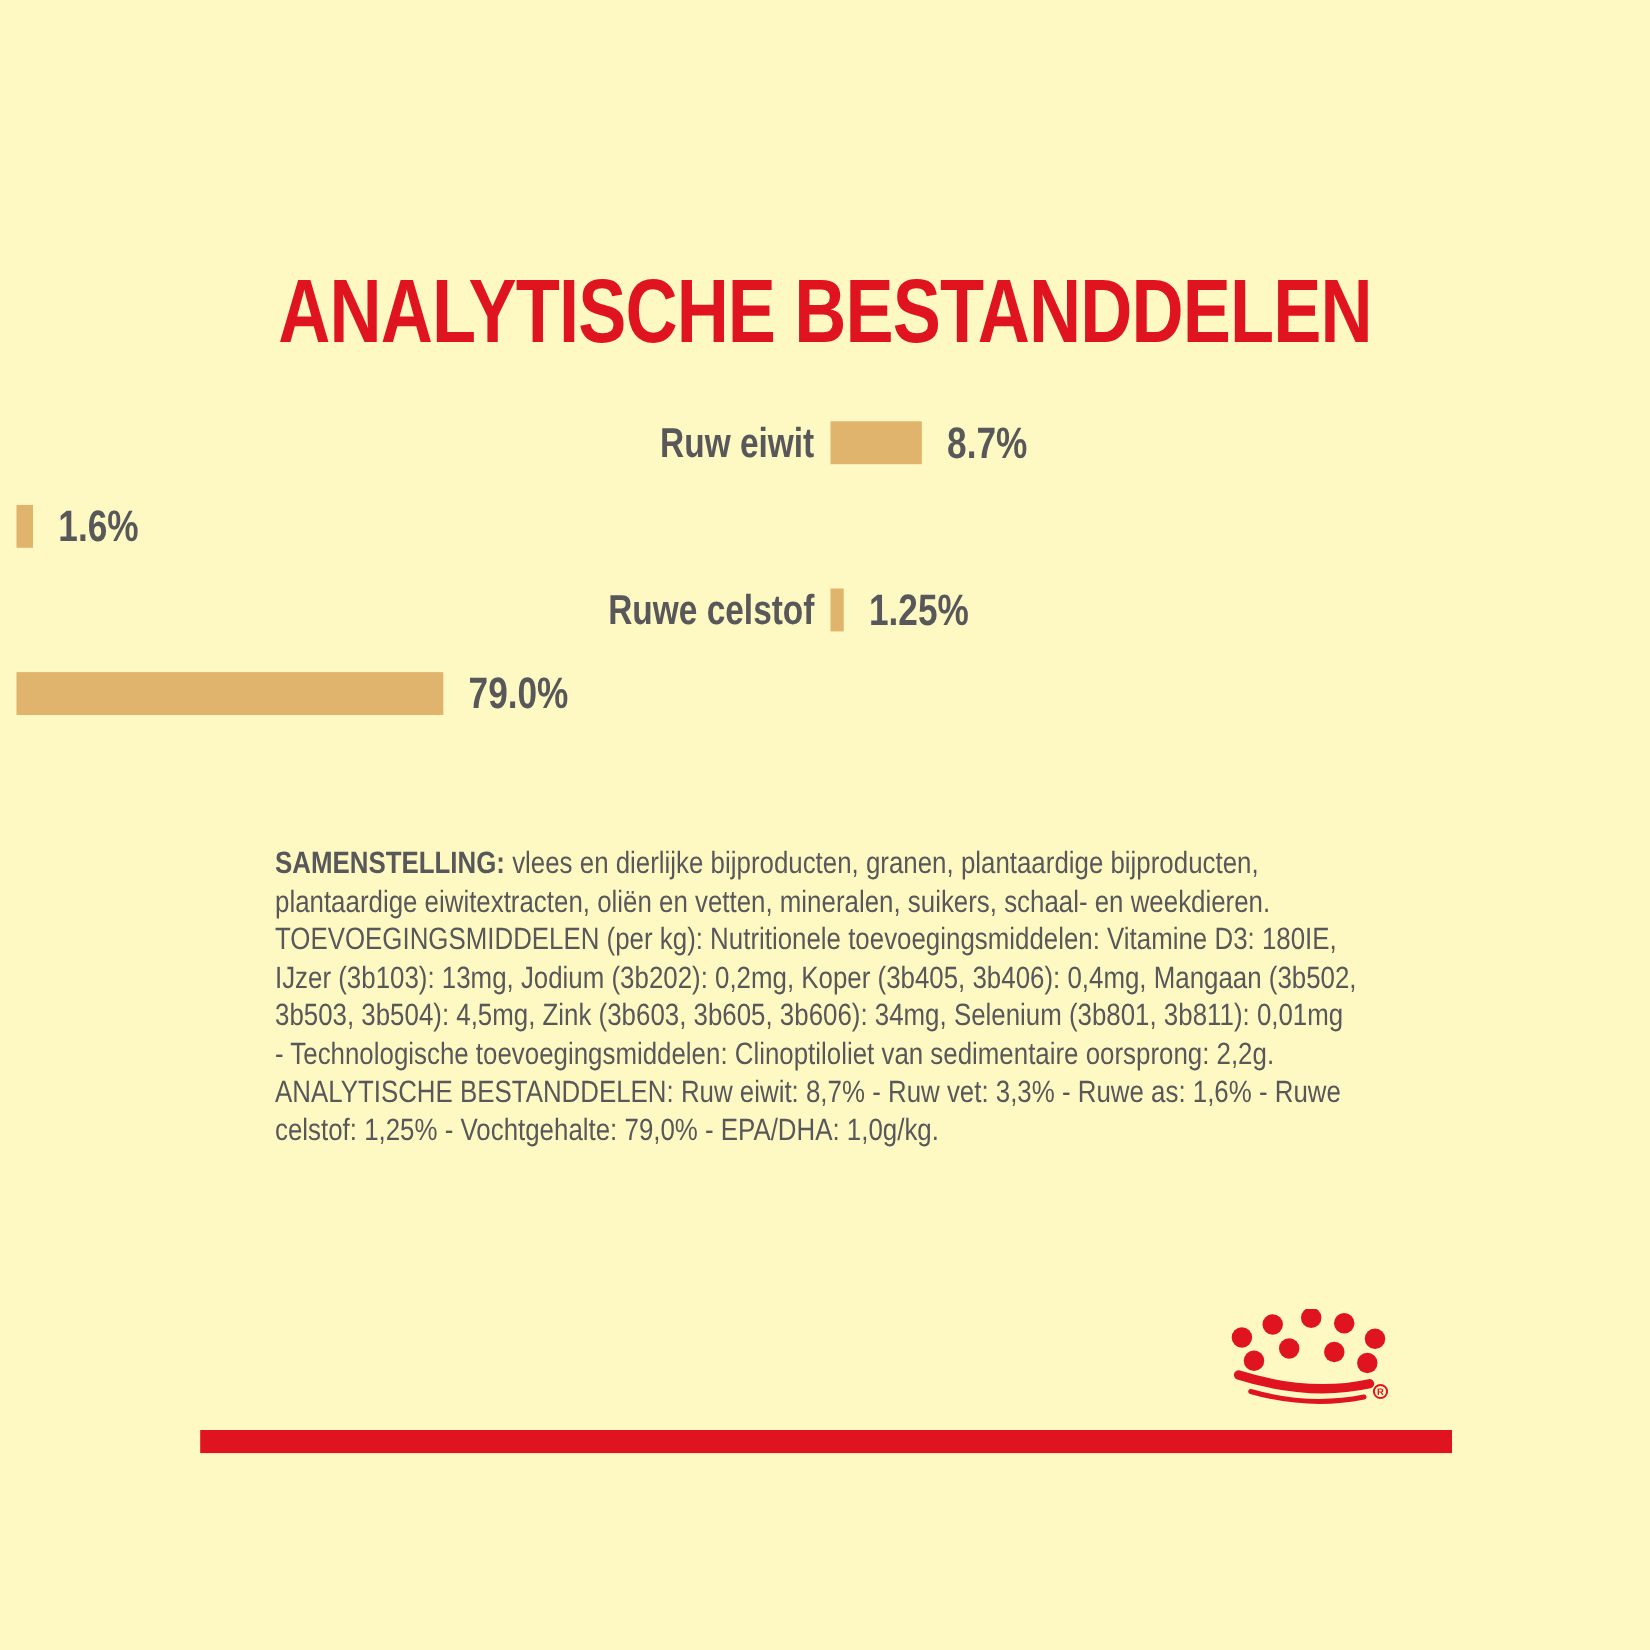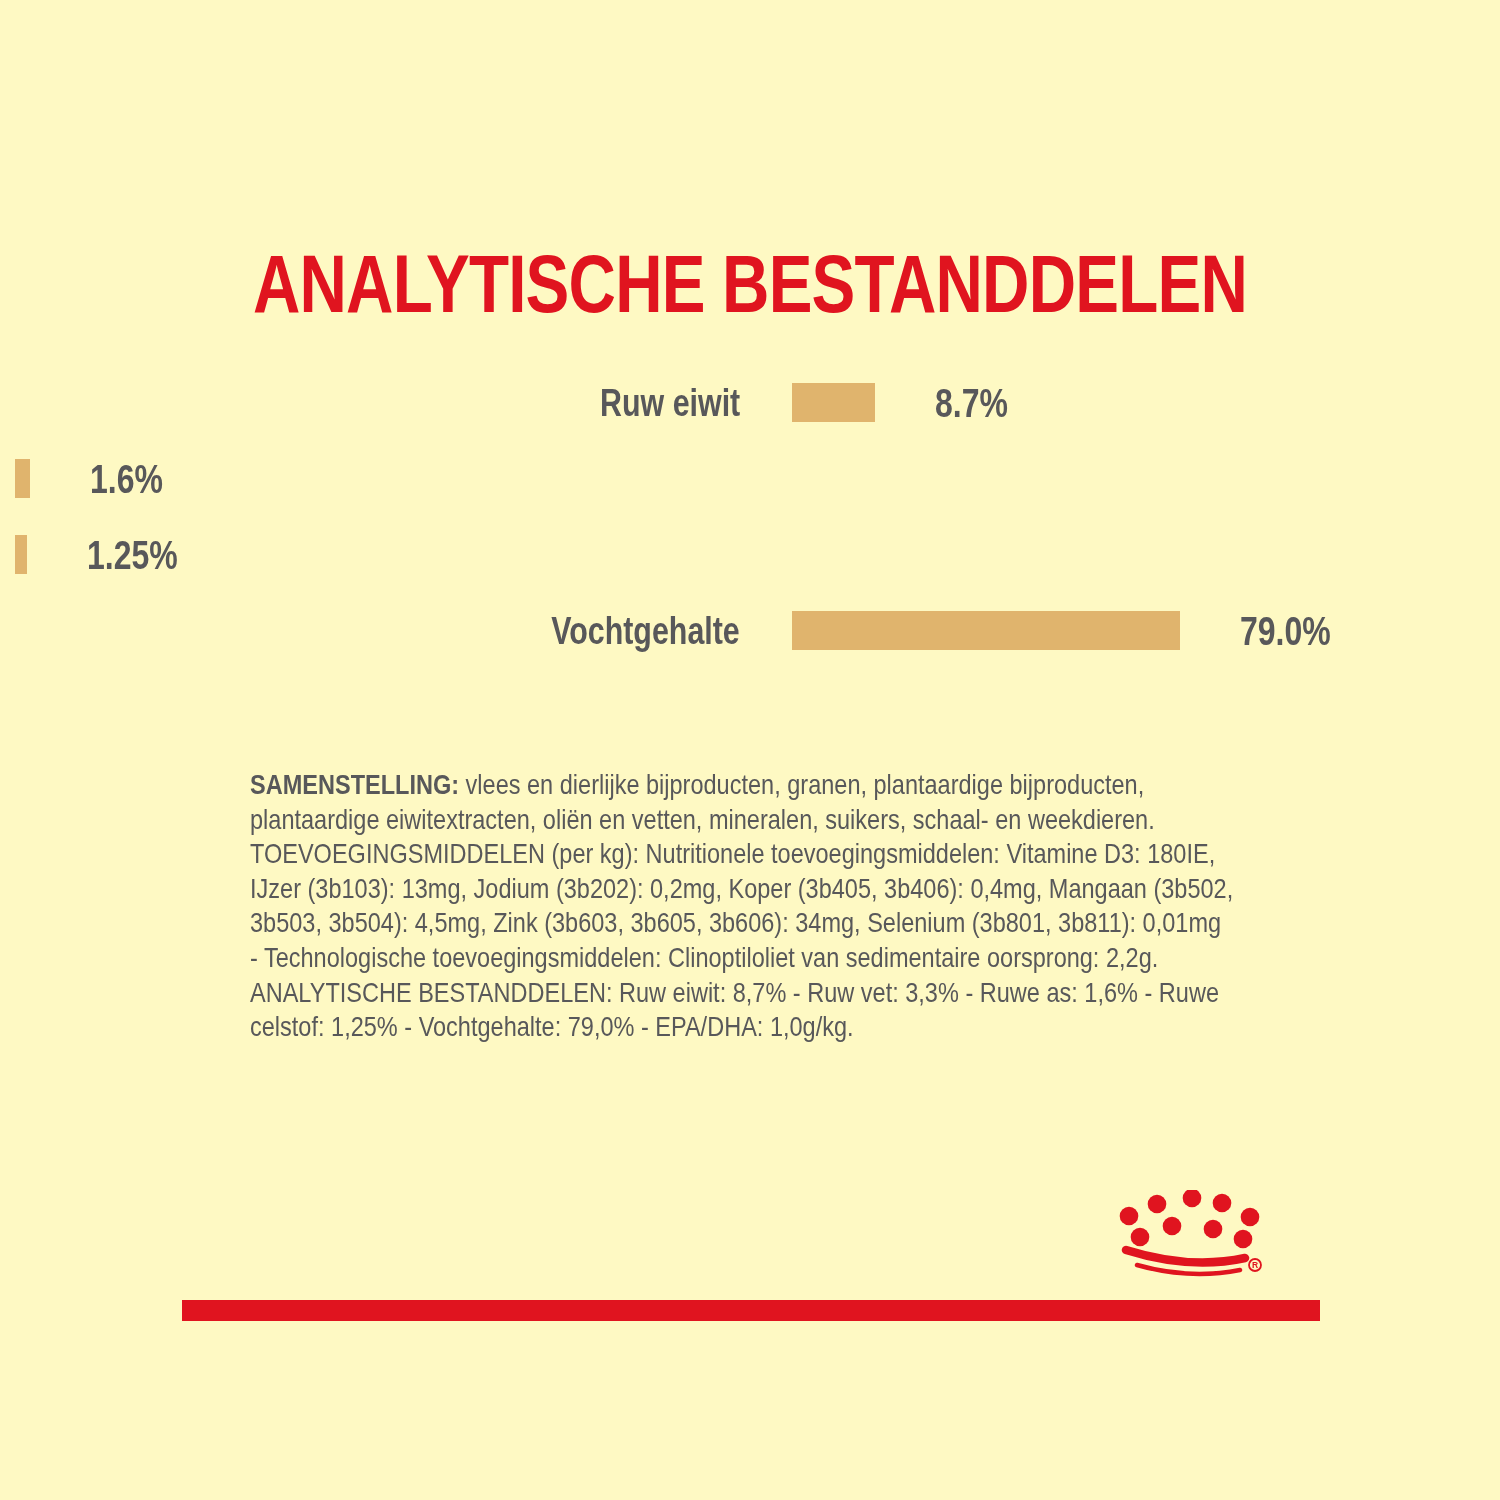--- a/index.html
+++ b/index.html
@@ -32,21 +32,20 @@
   .chart{
     position:absolute;
     left:0;top:383px;
     width:1500px;
   }
   .crow{
     display:flex;
     align-items:center;
     height:39px;
     margin-bottom:37px;
-    gap:37px;
   }
   .clabel{
     width:740px;
     text-align:right;
     flex:0 0 740px;
   }
   .clabel span{
     display:inline-block;
     font-size:38px;
     font-weight:700;
@@ -120,26 +119,26 @@
       <div class="cval"><span>8.7%</span></div>
     </div>
 
 
     <div class="crow">
       <div class="cbar" style="width: 15px; background: rgb(224, 180, 109);"></div>
       <div class="cval"><span>1.6%</span></div>
     </div>
 
     <div class="crow">
+      <div class="clabel"><span>Ruwe celstof</span></div>
       <div class="cbar" style="width: 12px; background: rgb(224, 180, 109);"></div>
       <div class="cval"><span>1.25%</span></div>
     </div>
 
     <div class="crow">
-      <div class="clabel"><span>Vochtgehalte</span></div>
       <div class="cbar" style="width: 388px; background: rgb(224, 180, 109);"></div>
       <div class="cval"><span>79.0%</span></div>
     </div>
 
   </div>
 
   <div class="composition">
     <div class="tline"><b>SAMENSTELLING:</b><span> vlees en dierlijke bijproducten, granen, plantaardige bijproducten,</span></div>
     <div class="tline"><span>plantaardige eiwitextracten, oliën en vetten, mineralen, suikers, schaal- en weekdieren.</span></div>
     <div class="tline"><span>TOEVOEGINGSMIDDELEN (per kg): Nutritionele toevoegingsmiddelen: Vitamine D3: 180IE,</span></div>

